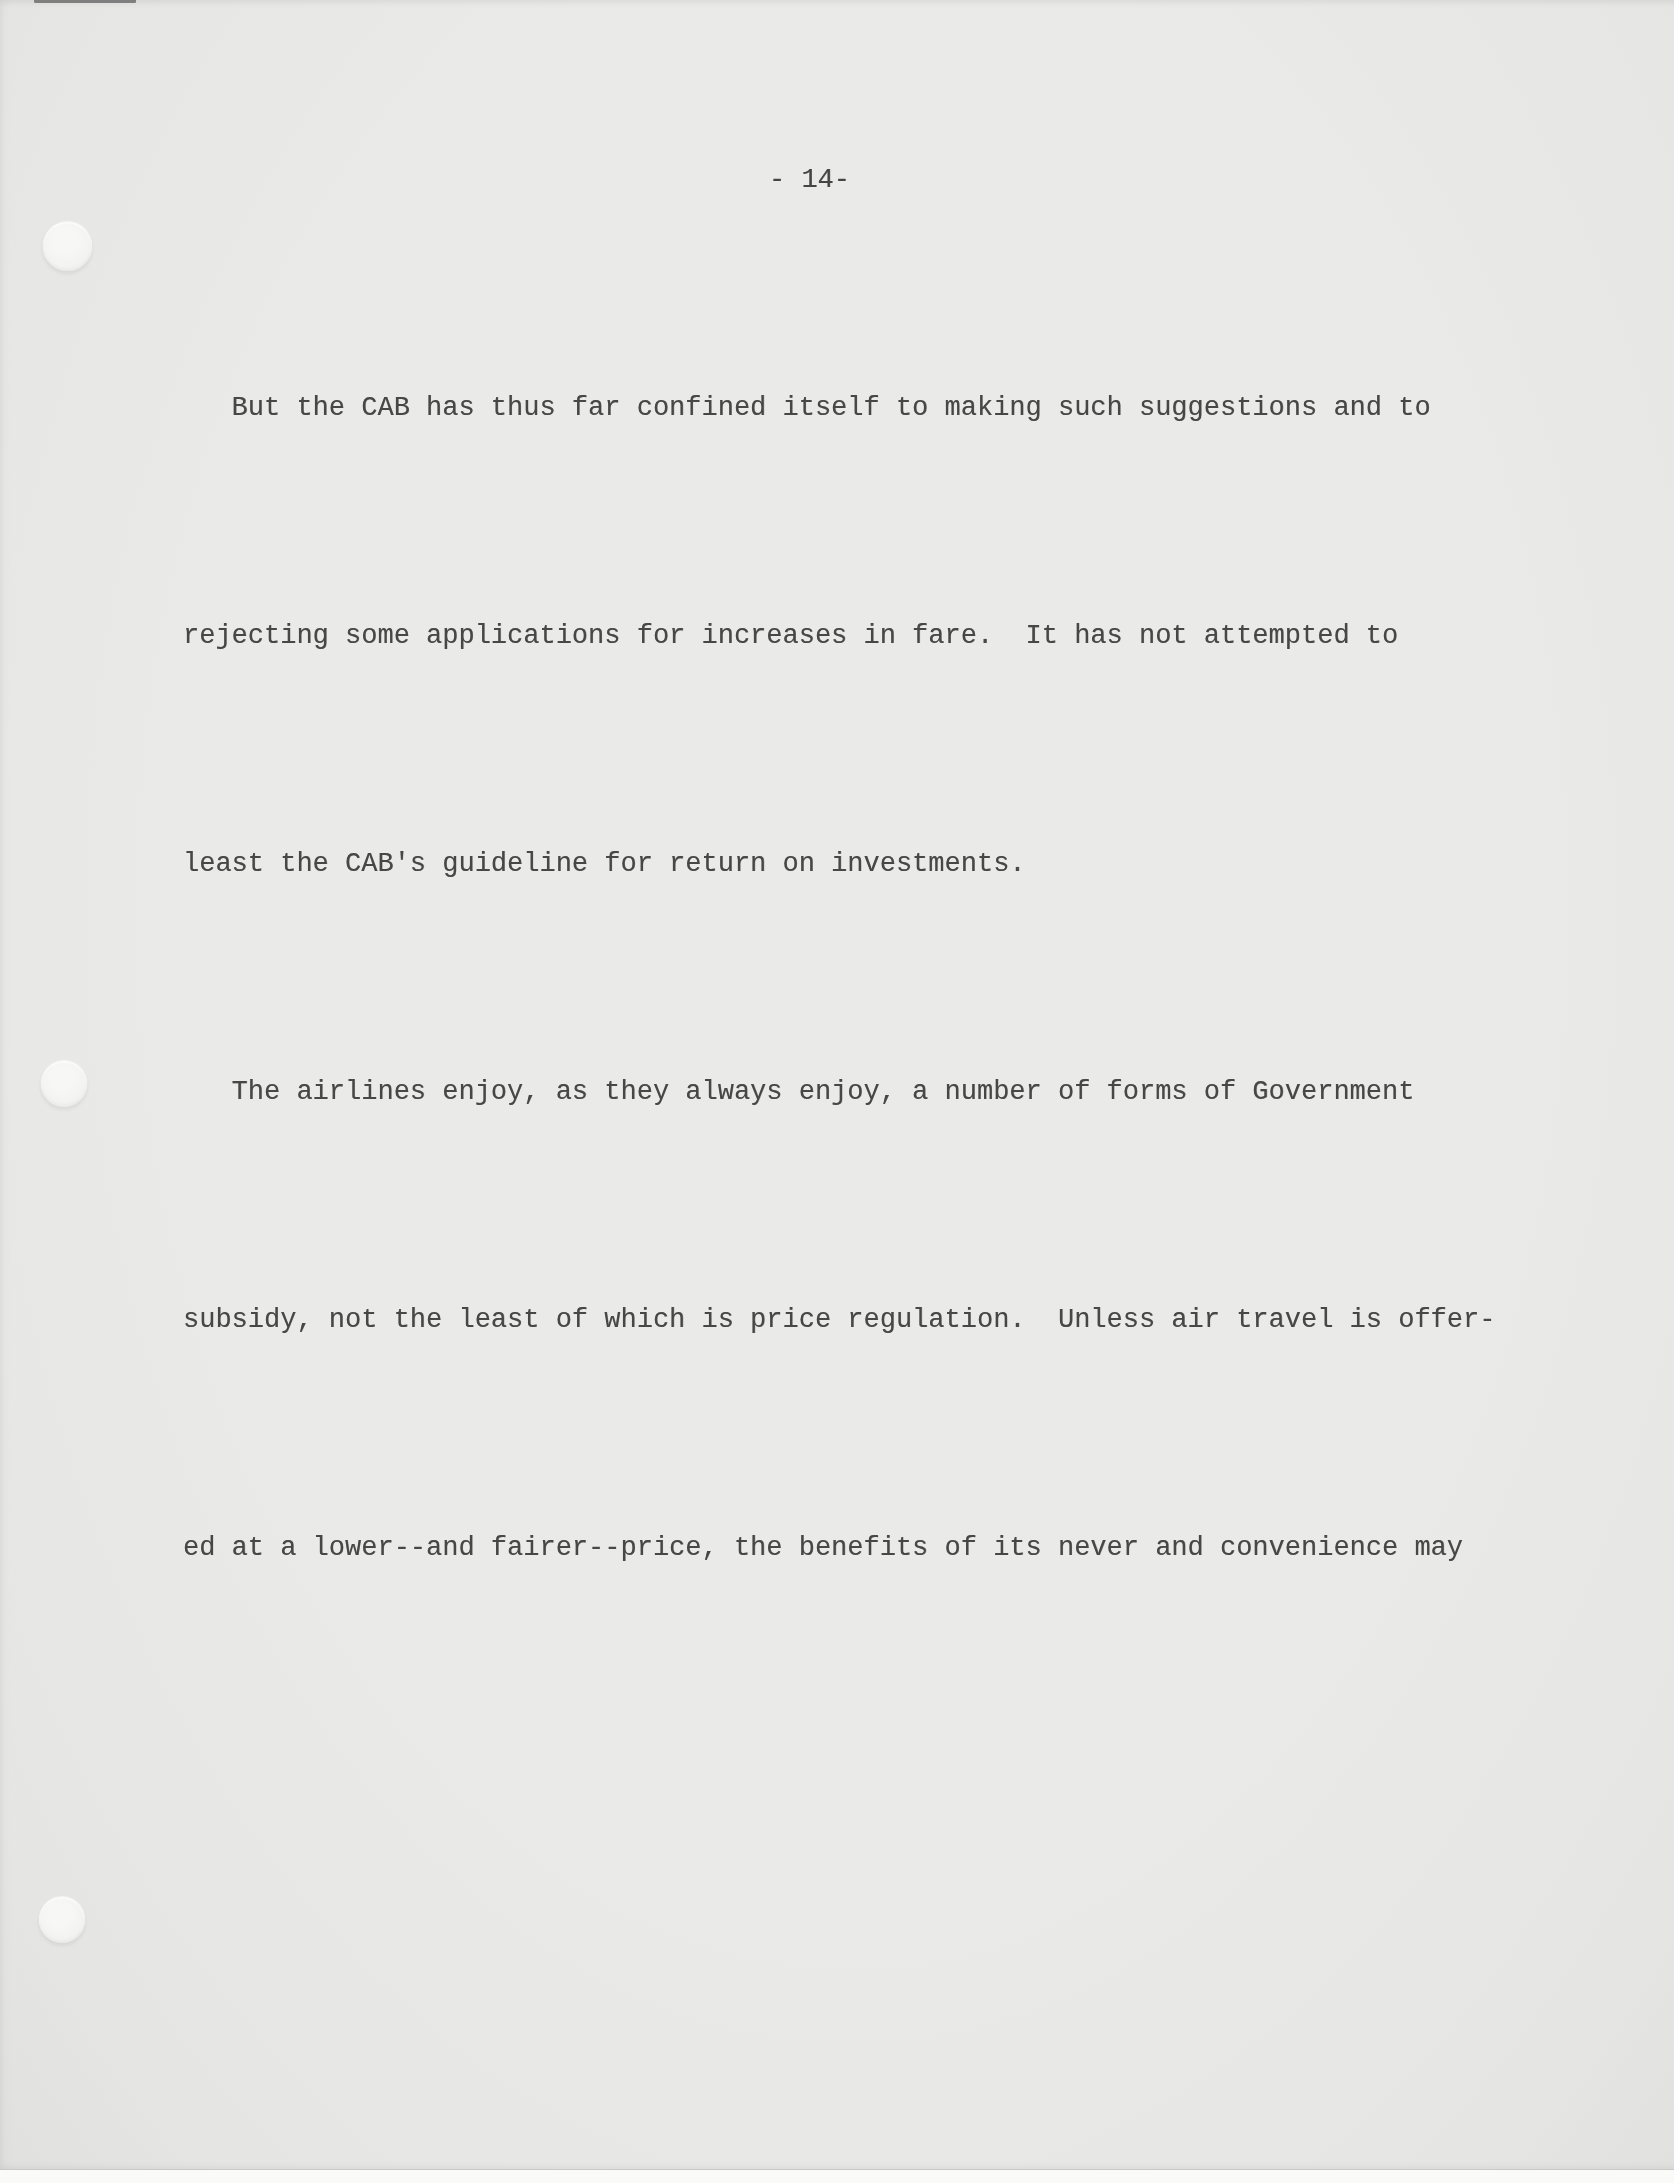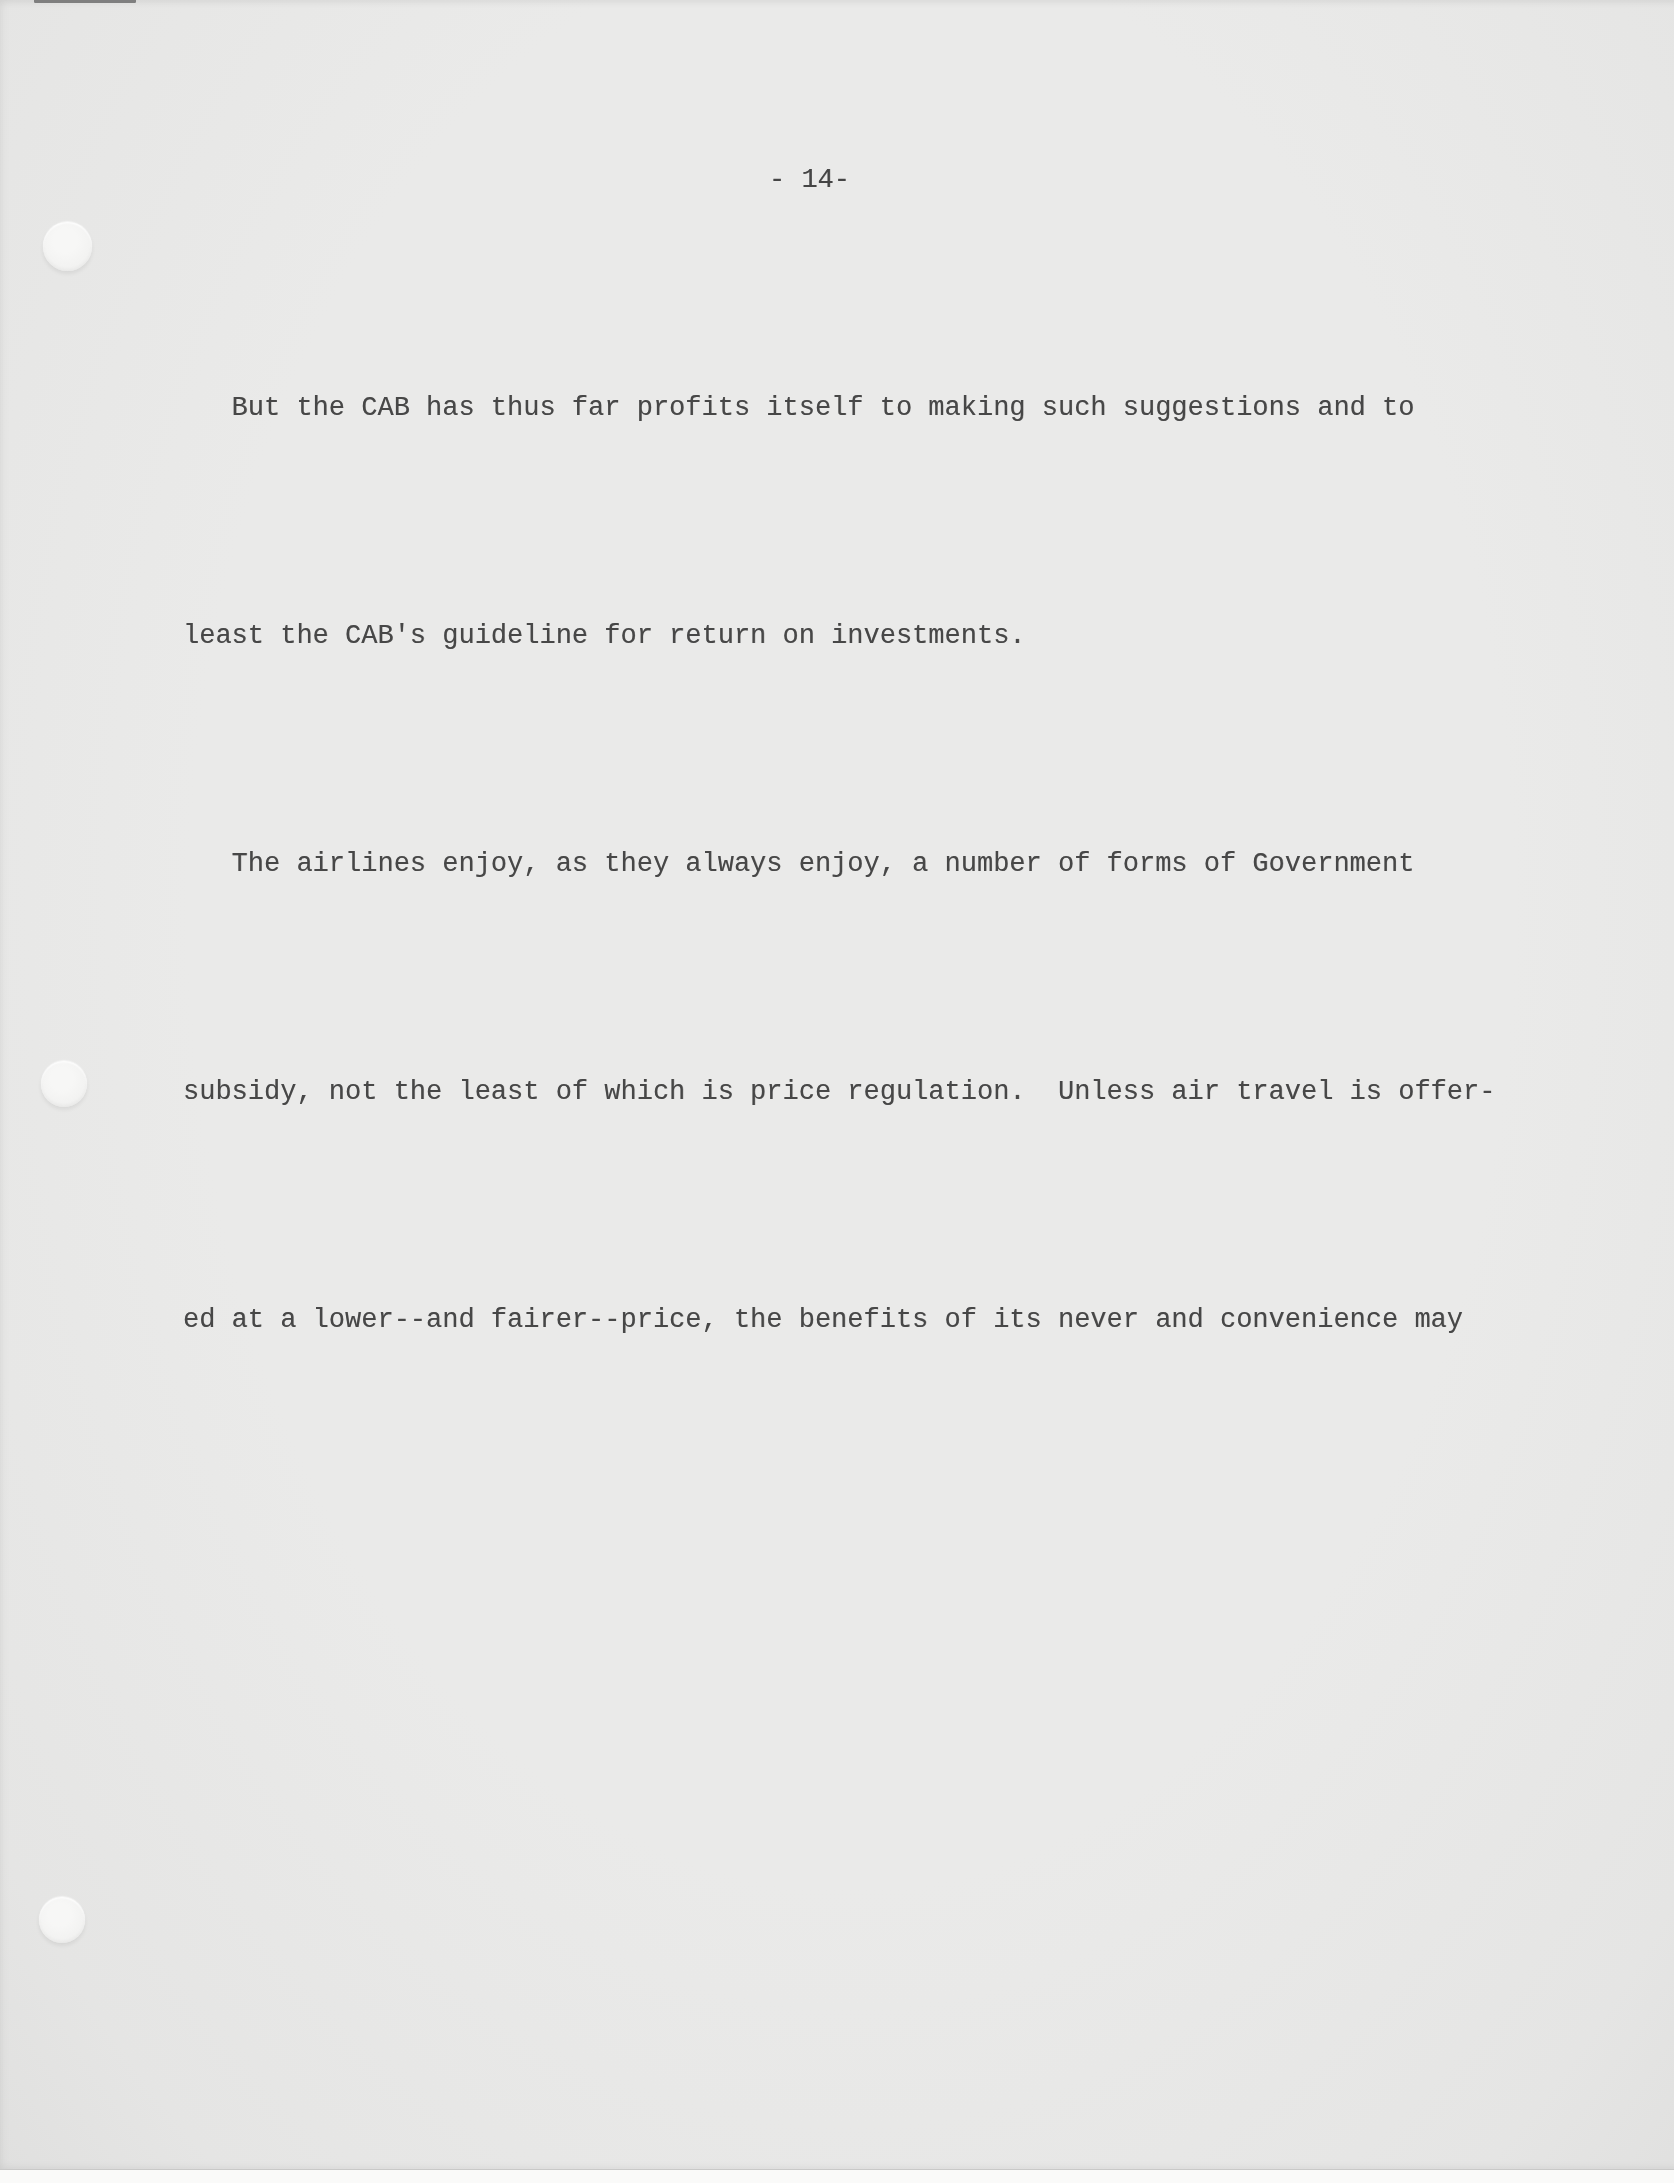--- a/index.html
+++ b/index.html
@@ -85,21 +85,22 @@
 <div class="scan">
   <div class="paper">
     <div class="top-strip"></div>
     <div class="hole hole1"></div>
     <div class="hole hole2"></div>
     <div class="hole hole3"></div>
 
     <div class="pageno">- 14-</div>
 
     <div class="typed">
-      <div class="line">   But the CAB has thus far profits itself to making such suggestions and to</div>
+      <div class="line">   But the CAB has thus far confined itself to making such suggestions and to</div>
+      <div class="line">rejecting some applications for increases in fare.  It has not attempted to</div>
       <div class="line">least the CAB's guideline for return on investments.</div>
       <div class="line">   The airlines enjoy, as they always enjoy, a number of forms of Government</div>
       <div class="line">subsidy, not the least of which is price regulation.  Unless air travel is offer-</div>
       <div class="line">ed at a lower--and fairer--price, the benefits of its never and convenience may</div>
       
       
       
       
       
       

